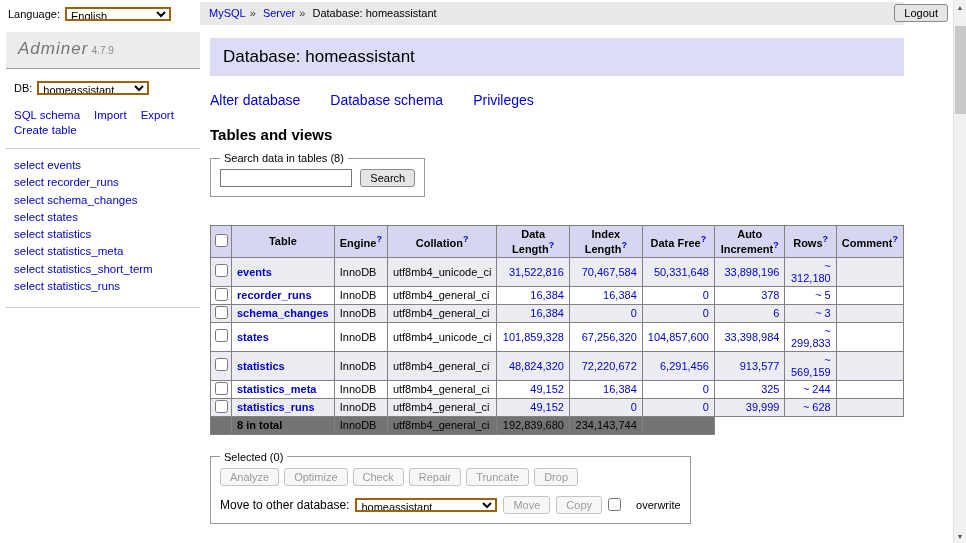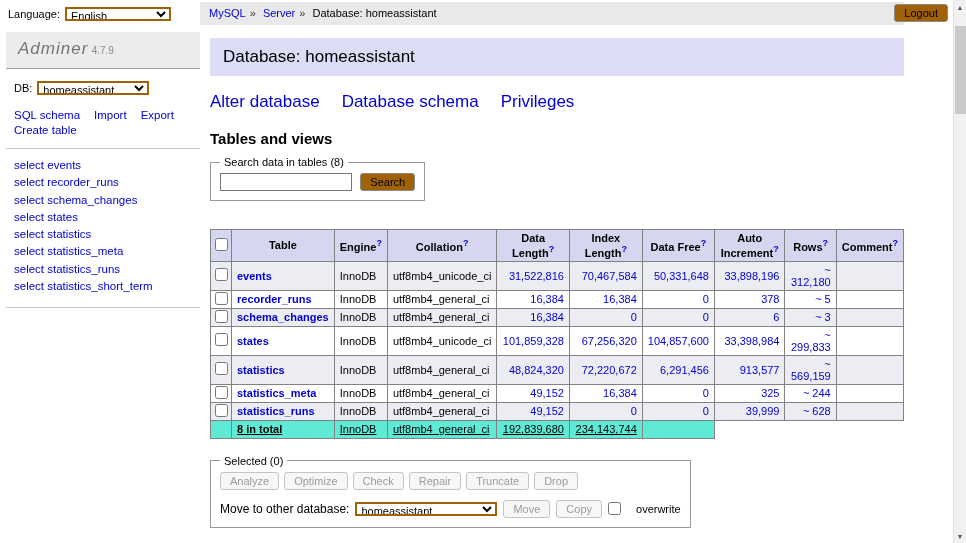--- a/index.html
+++ b/index.html
@@ -11,54 +11,54 @@
   .lang { position:absolute; left:8; left:8px; top:7px; font-size:11px; display:flex; align-items:center; gap:5px; }
   select { font-size:11px; border:2px solid #a16207; background:#fff; height:14px; }
   .lang select { width:106px; }
   .breadcrumb { position:absolute; left:200px; top:2px; width:704px; height:23px; background:#e9e9e9;
     font-size:11px; padding:5px 9px; white-space:nowrap; }
   .crumb .sep { margin:0 4px; color:#333; }
   .crumb-current { color:#000; }
   .logout { position:absolute; right:18px; top:4px; }
 
   .btn { font-family:"Liberation Sans","DejaVu Sans",sans-serif; font-size:11px; padding:2px 9px;
-    background:#a16207; border:1px solid #8a8a8a; border-radius:3px; color:#000; cursor:pointer; }
+    background:#e5e5e5; border:1px solid #8a8a8a; border-radius:3px; color:#000; cursor:pointer; }
   .btn:disabled { color:#9b9b9b; border-color:#c4c4c4; background:#f7f7f7; }
 
   
   .sidebar { position:absolute; left:6px; top:32px; width:194px; }
   .sb-h1 { background:#ececec; border-bottom:1px solid #a0a0a0; padding:7px 12px 9px; }
   .app-title { font-style:italic; color:#757575; font-size:17px; letter-spacing:1px; }
   .app-ver { color:#8a8a8a; font-size:10px; }
   .sb-body { padding:12px 8px 12px; border-bottom:1px solid #ccc; }
   .db-row { font-size:11px; display:flex; align-items:center; gap:5px; margin-bottom:14px; }
   .db-row select { width:112px; }
   .sb-links { display:flex; flex-wrap:wrap; column-gap:14px; row-gap:3px; font-size:11.5px; max-width:160px; }
   .sb-tables { list-style:none; padding:8px 8px 12px; border-bottom:1px solid #ccc; font-size:11.5px; line-height:1.5; }
 
   
   .main { position:absolute; left:210px; top:38px; width:694px; }
   .page-title { background:#dcdcf7; font-size:17px; font-weight:normal; padding:9px 13px; margin-bottom:16px; }
-  .link-row { display:flex; gap:22px; font-size:17px; margin:10px 0 4px; }
+  .link-row { display:flex; gap:30px; font-size:14px; margin:10px 0 4px; }
   h3 { font-size:15px; margin:18px 0 9px; font-weight:bold; }
 
   fieldset { border:1px solid #999; display:inline-block; padding:5px 9px 9px; }
   legend { font-size:11px; padding:0 4px; }
   .search-fs input { width:132px; font-size:11px; padding:2px 3px; border:1px solid #767676; margin-right:5px; }
 
   table.data { border-collapse:collapse; font-size:11px; margin-top:28px; }
   .data th,.data td { border:1px solid #828282; padding:2px 5px; height:18px; }
   .data thead th,.data thead td { background:#d6d6f0; text-align:center; font-weight:bold; }
   .data tbody tr:nth-child(odd) { background:#ececf3; }
   .data td.check,.data thead td.check { width:21px; text-align:center; padding:1px 3px; }
   .data th.tname { text-align:left; }
   .data th.tname a { font-weight:bold; }
   .data td.num { text-align:right; }
   .data td.num a { color:#0000d0; }
-  .data tfoot th,.data tfoot td { background:#5eead4;text-decoration:underline; }
+  .data tfoot th,.data tfoot td { background:#737373; }
   .data tfoot th { text-align:left; }
   sup { font-size:9px; }
   sup a { color:#0000d0; }
 
   .sel-fs { margin-top:16px; }
   .btn-row { display:flex; gap:5px; }
   .move-row { margin-top:10px; display:flex; align-items:center; gap:6px; font-size:12px; }
   .move-row select { width:142px; }
   .ovw { display:flex; align-items:center; gap:15px; font-size:11px; }
 
@@ -110,23 +110,23 @@
   <li><a>select recorder_runs</a></li>
 
   <li><a>select schema_changes</a></li>
 
   <li><a>select states</a></li>
 
   <li><a>select statistics</a></li>
 
   <li><a>select statistics_meta</a></li>
 
+  <li><a>select statistics_short_term</a></li>
+
   <li><a>select statistics_runs</a></li>
-
-  <li><a>select statistics_short_term</a></li>
 </ul>
 </div>
 
 <div class="main">
   <h2 class="page-title">Database: homeassistant</h2>
 
   <div class="link-row" id="mount-db-links">
   <a>Alter database</a>
 
   <a>Database schema</a>

